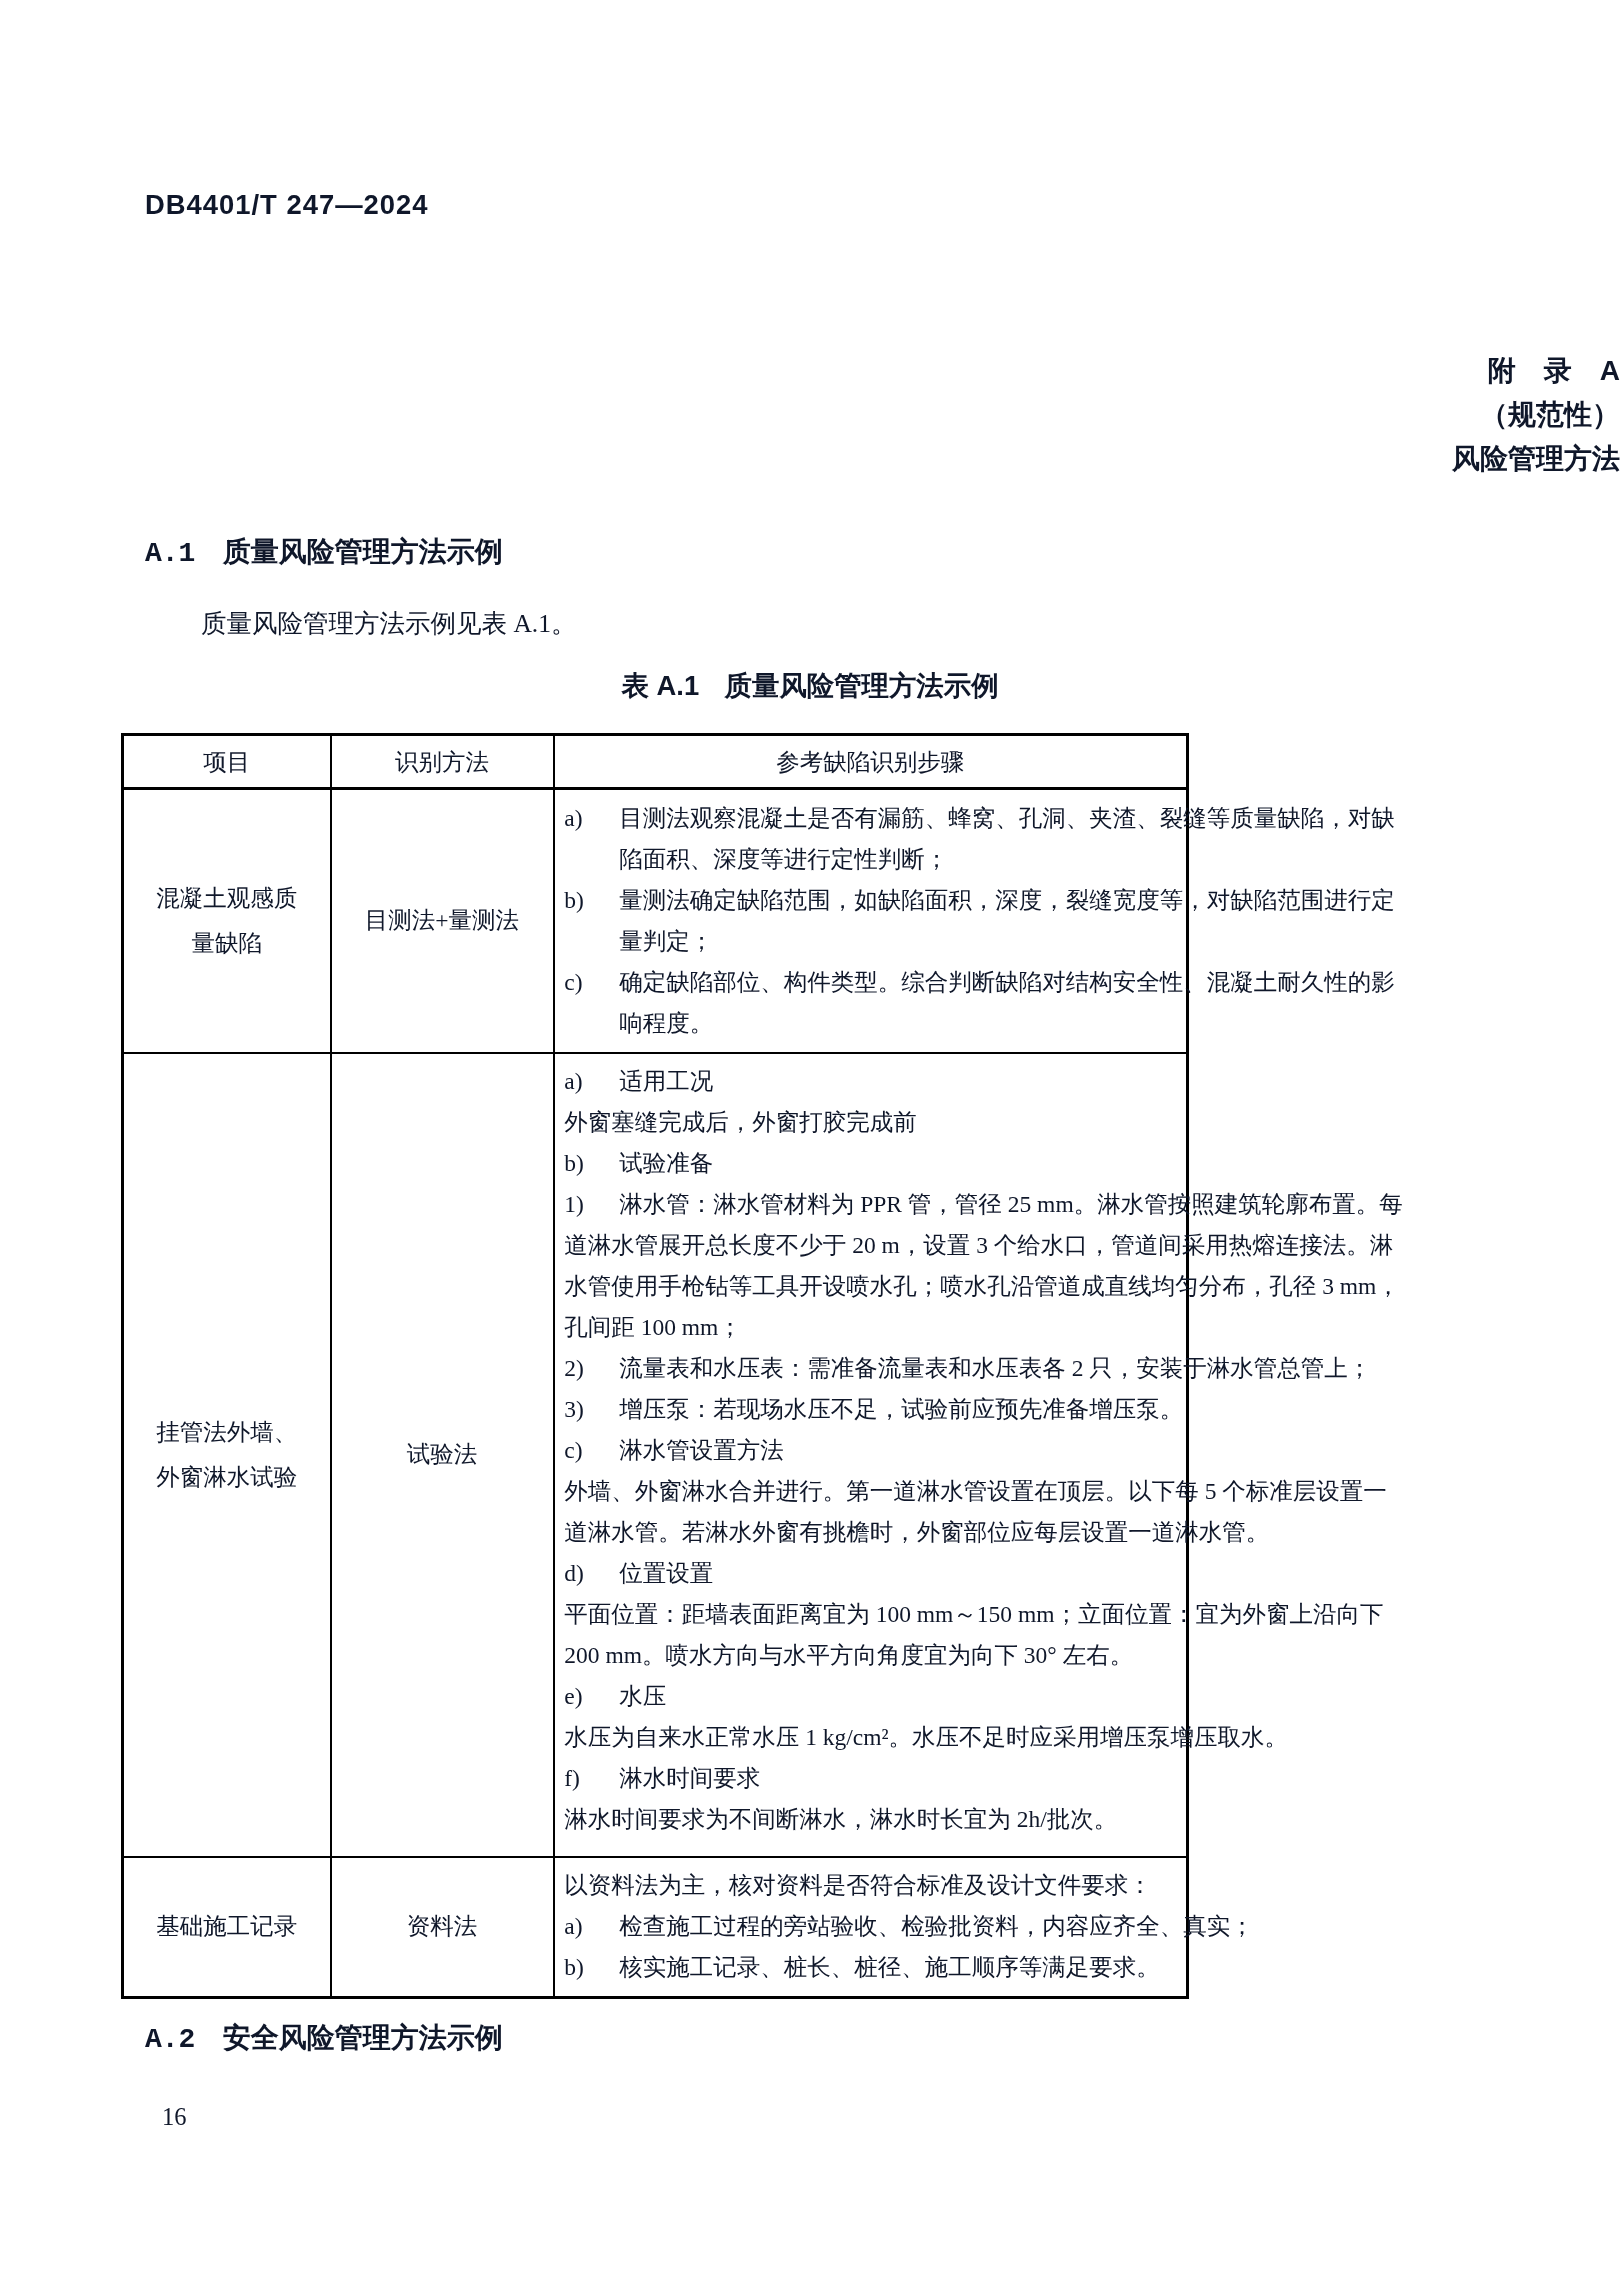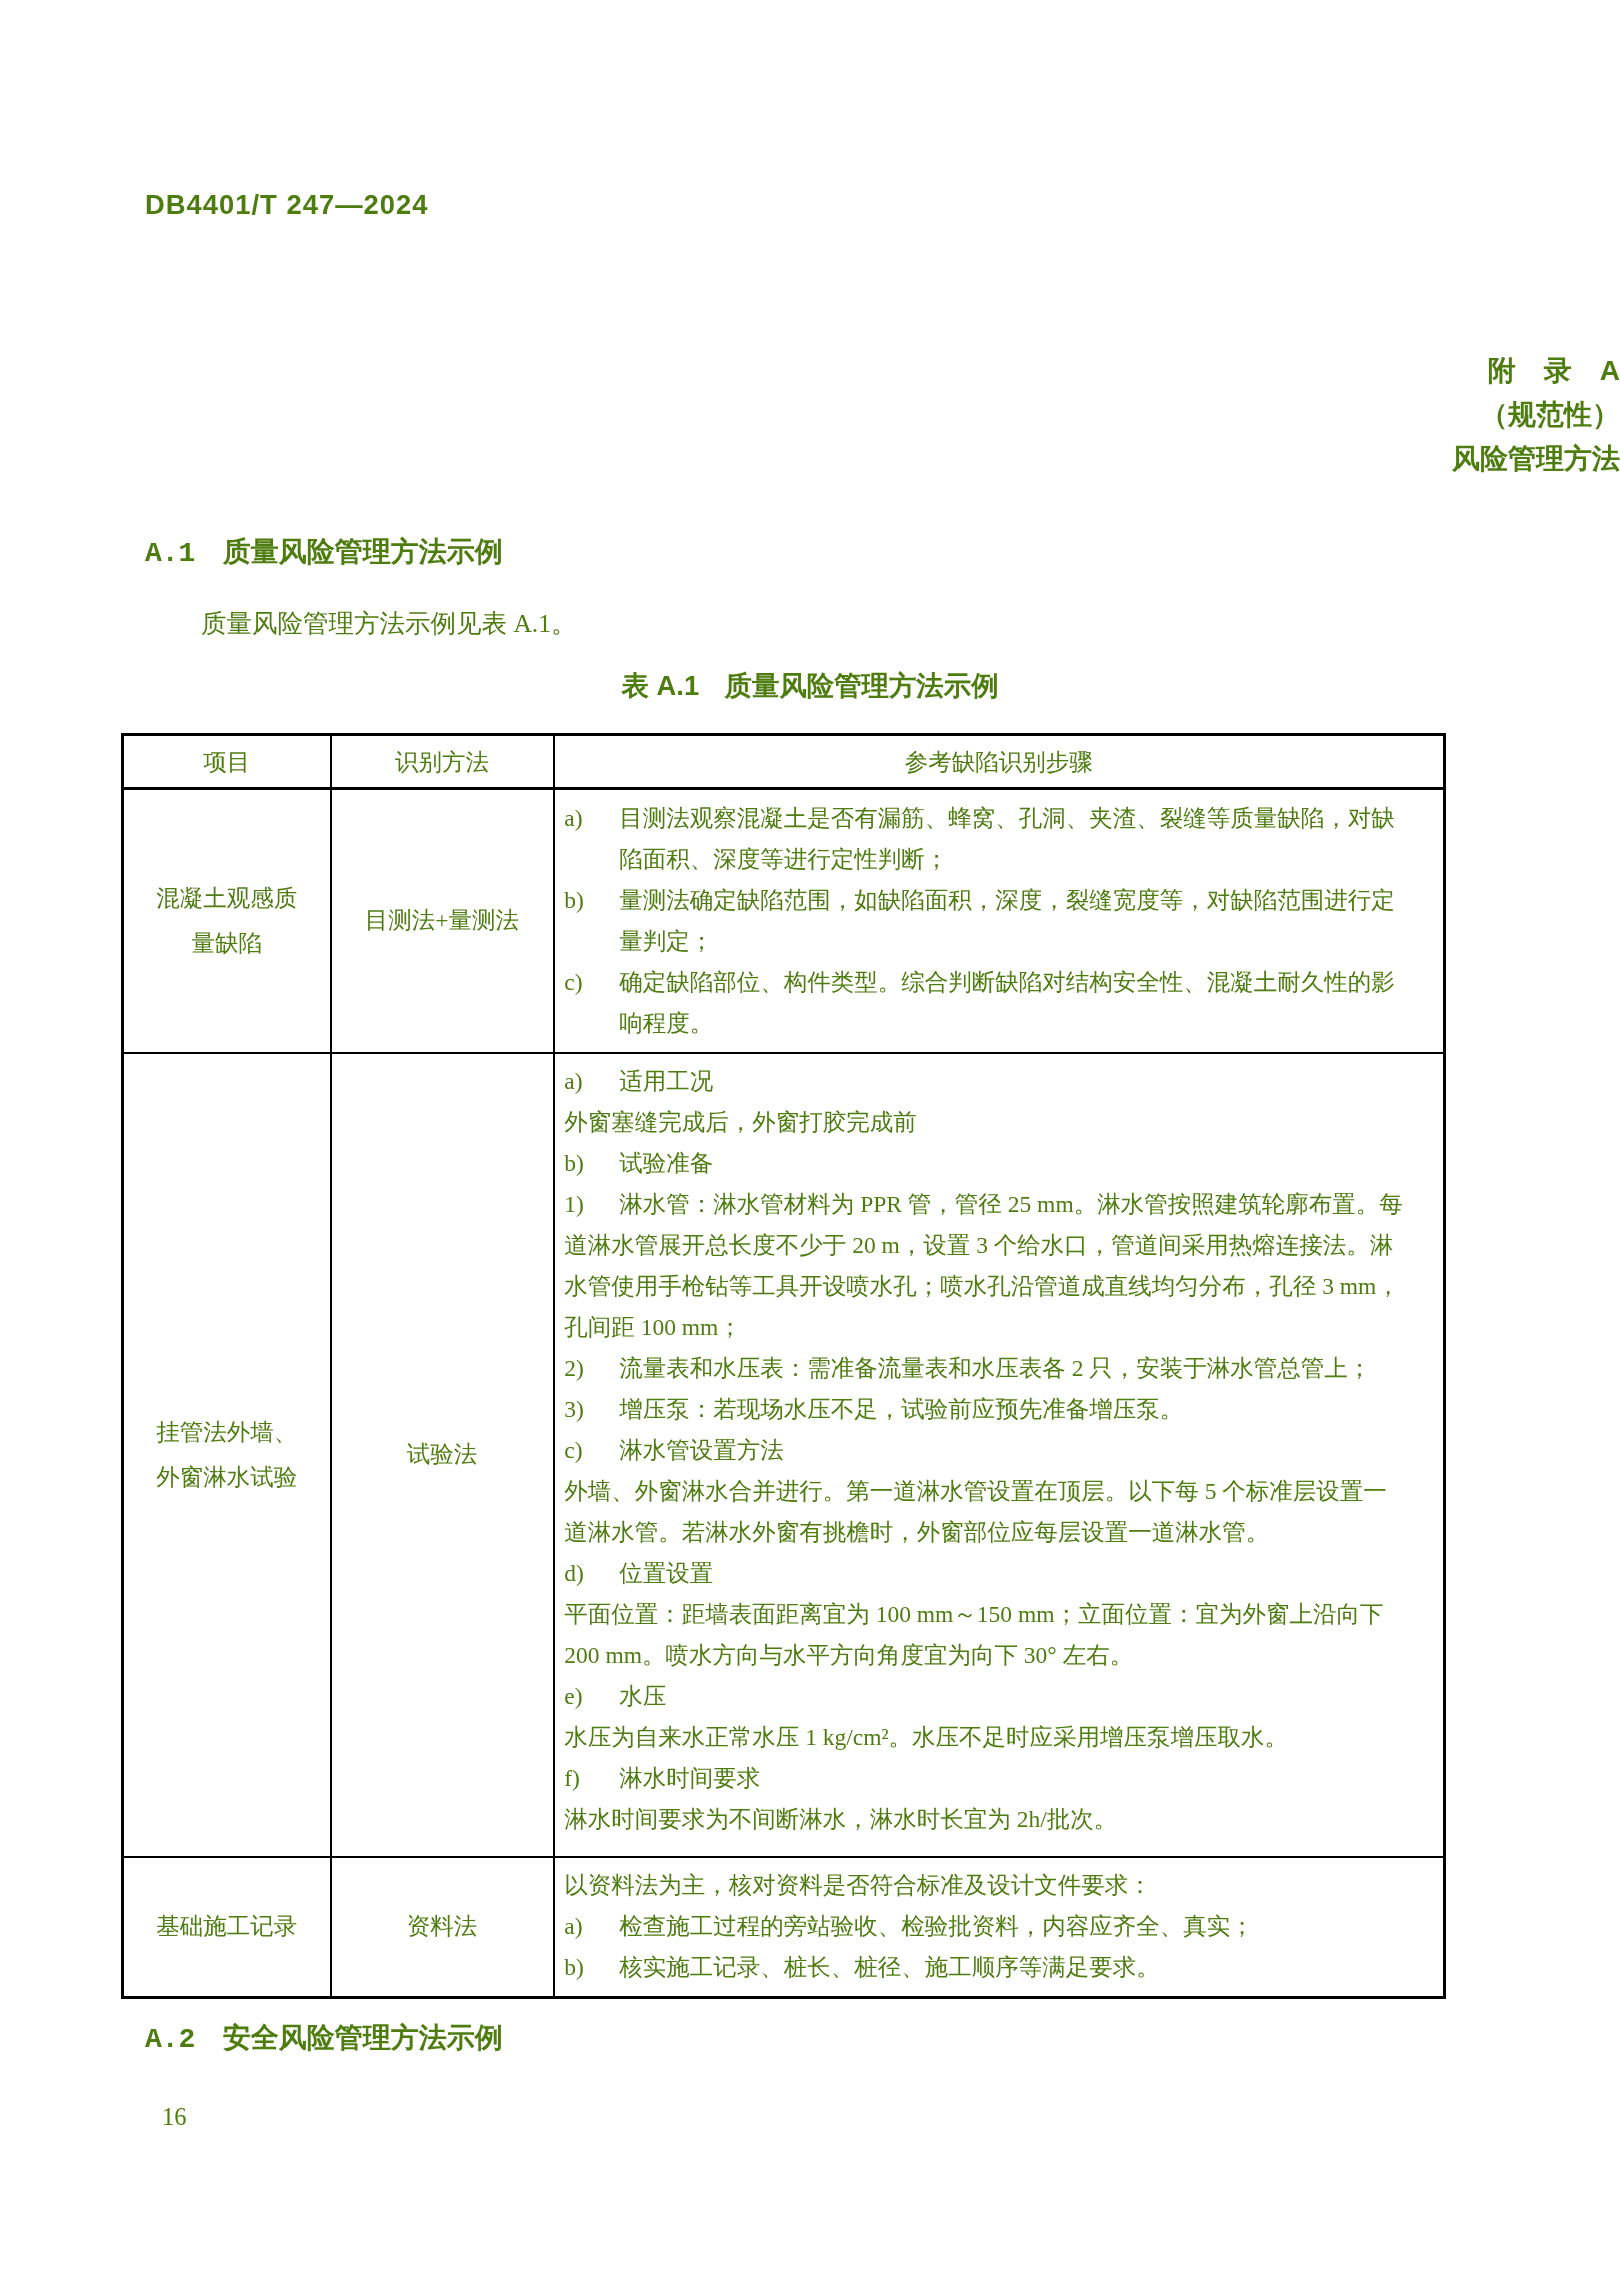--- a/index.html
+++ b/index.html
@@ -1,18 +1,18 @@
 <!DOCTYPE html>
 <html><head>
 <meta charset="utf-8">
 <style>
   html,body { margin:0; padding:0; background:#e8e8e8; }
   .page {
     position:relative; width:1620px; height:2293px; background:#ffffff;
-    overflow:hidden; color:#4d7c0f;
+    overflow:hidden; color:#0f172a;
     font-family:"Liberation Serif", serif;
   }
   .doc-code {
     position:absolute; left:145px; top:189px;
     font-family:"Liberation Sans", sans-serif; font-weight:600;
     font-size:27.4px; letter-spacing:1px;
   }
   .appendix-title {
     position:absolute; left:0; right:0; top:349px; text-align:right;
     font-family:"Liberation Sans", sans-serif; font-weight:700;
@@ -25,21 +25,21 @@
   .section-heading .sec-num { margin-right:27.4px; }
   .h-a1 { top:533px; }
   .h-a2 { top:2019px; }
   .intro { position:absolute; left:201px; top:606px; font-size:25.5px; margin:0; }
   .table-caption {
     position:absolute; left:0; right:0; top:668px; text-align:center;
     font-family:"Liberation Sans", sans-serif; font-weight:700; font-size:27.4px;
   }
   .table-caption .cap-prefix { margin-right:25.5px; }
   table.risk-table {
-    position:absolute; left:121px; top:733px; width:1325px;
+    position:absolute; left:121px; top:733px; width:1068px;
     border-collapse:collapse; table-layout:fixed;
     border:3.9px solid #000; font-size:23.5px;padding-left:25px;
   }
   .risk-table th, .risk-table td { border:2px solid #000; }
   .risk-table thead th {
     border-bottom:3.9px solid #000; height:49px;
     font-weight:normal; text-align:center; font-size:23.5px;
   }
   .col-item   { width:208px; }
   .col-method { width:223px; }

